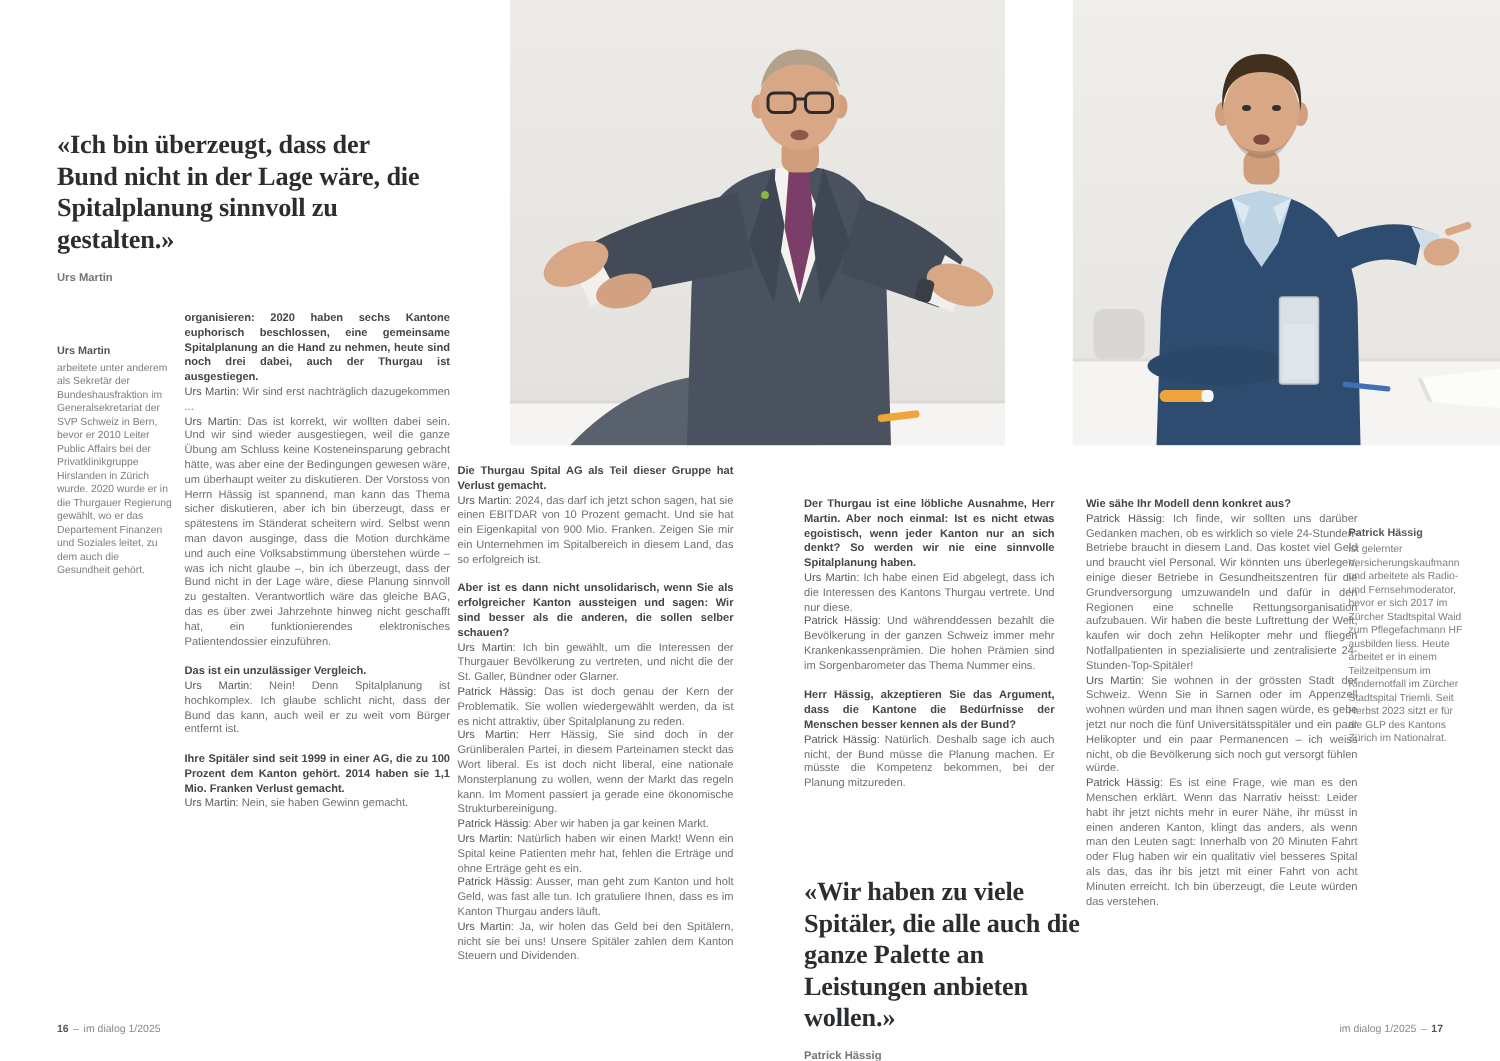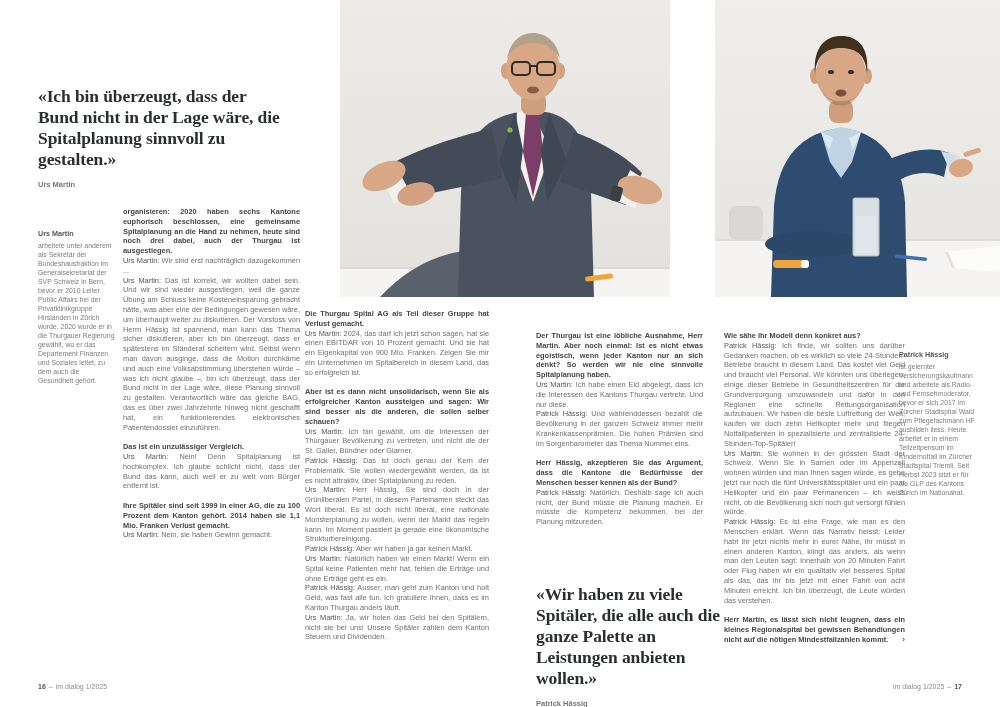--- a/index.html
+++ b/index.html
@@ -177,21 +177,20 @@
       <p class="a"><span class="speaker">Urs Martin: </span>Ich habe einen Eid abgelegt, dass ich die Interessen des Kantons Thurgau vertrete. Und nur diese.</p>
       <p class="a"><span class="speaker">Patrick Hässig: </span>Und währenddessen bezahlt die Bevölkerung in der ganzen Schweiz immer mehr Krankenkassenprämien. Die hohen Prämien sind im Sorgenbarometer das Thema Nummer eins.</p>
       <p class="q">Herr Hässig, akzeptieren Sie das Argument, dass die Kantone die Bedürfnisse der Menschen besser kennen als der Bund?</p>
       <p class="a"><span class="speaker">Patrick Hässig: </span>Natürlich. Deshalb sage ich auch nicht, der Bund müsse die Planung machen. Er müsste die Kompetenz bekommen, bei der Planung mitzureden.</p>
     </div>
   <div class="col col-e" style="left:224px;">
       <p class="q">Wie sähe Ihr Modell denn konkret aus?</p>
       <p class="a"><span class="speaker">Patrick Hässig: </span>Ich finde, wir sollten uns darüber Gedanken machen, ob es wirklich so viele 24-Stunden-Betriebe braucht in diesem Land. Das kostet viel Geld und braucht viel Personal. Wir könnten uns überlegen, einige dieser Betriebe in Gesundheitszentren für die Grundversorgung umzuwandeln und dafür in den Regionen eine schnelle Rettungsorganisation aufzubauen. Wir haben die beste Luftrettung der Welt, kaufen wir doch zehn Helikopter mehr und fliegen Notfallpatienten in spezialisierte und zentralisierte 24-Stunden-Top-Spitäler!</p>
       <p class="a"><span class="speaker">Urs Martin: </span>Sie wohnen in der grössten Stadt der Schweiz. Wenn Sie in Sarnen oder im Appenzell wohnen würden und man Ihnen sagen würde, es gebe jetzt nur noch die fünf Universitätsspitäler und ein paar Helikopter und ein paar Permanencen – ich weiss nicht, ob die Bevölkerung sich noch gut versorgt fühlen würde.</p>
       <p class="a"><span class="speaker">Patrick Hässig: </span>Es ist eine Frage, wie man es den Menschen erklärt. Wenn das Narrativ heisst: Leider habt ihr jetzt nichts mehr in eurer Nähe, ihr müsst in einen anderen Kanton, klingt das anders, als wenn man den Leuten sagt: Innerhalb von 20 Minuten Fahrt oder Flug haben wir ein qualitativ viel besseres Spital als das, das ihr bis jetzt mit einer Fahrt von acht Minuten erreicht. Ich bin überzeugt, die Leute würden das verstehen.</p>
-      <p class="q">Herr Martin, es lässt sich nicht leugnen, dass ein kleines Regionalspital bei gewissen Behandlungen nicht auf die nötigen Mindestfallzahlen kommt.<span class="marker">›</span></p>
     </div>
 
   <blockquote class="pullquote pq-right" style="left:36px;">
     <p class="pq-text">«Wir haben zu viele Spitäler, die alle auch die ganze Palette an Leistungen anbieten wollen.»</p>
     <p class="pq-author">Patrick Hässig</p>
   </blockquote>
 
   <aside class="bio bio-right" style="left:399px;">
     <h4>Patrick Hässig</h4>
     <p>ist gelernter Versicherungskaufmann und arbeitete als Radio- und Fernsehmoderator, bevor er sich 2017 im Zürcher Stadtspital Waid zum Pflegefachmann HF ausbilden liess. Heute arbeitet er in einem Teilzeitpensum im Kindernotfall im Zürcher Stadtspital Triemli. Seit Herbst 2023 sitzt er für die GLP des Kantons Zürich im Nationalrat.</p>

